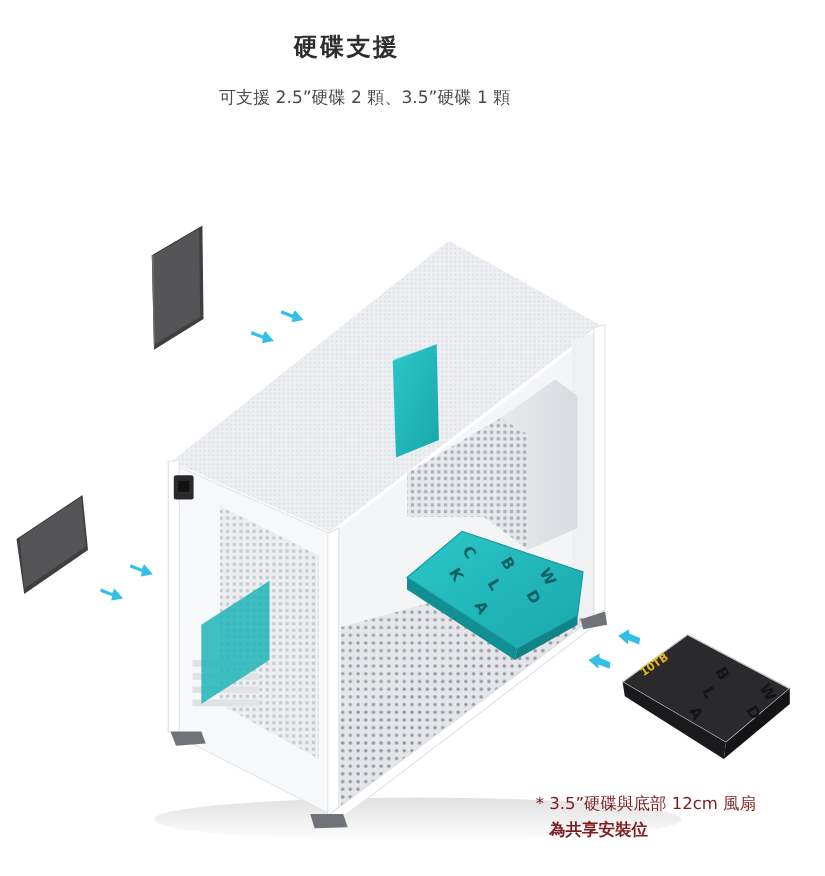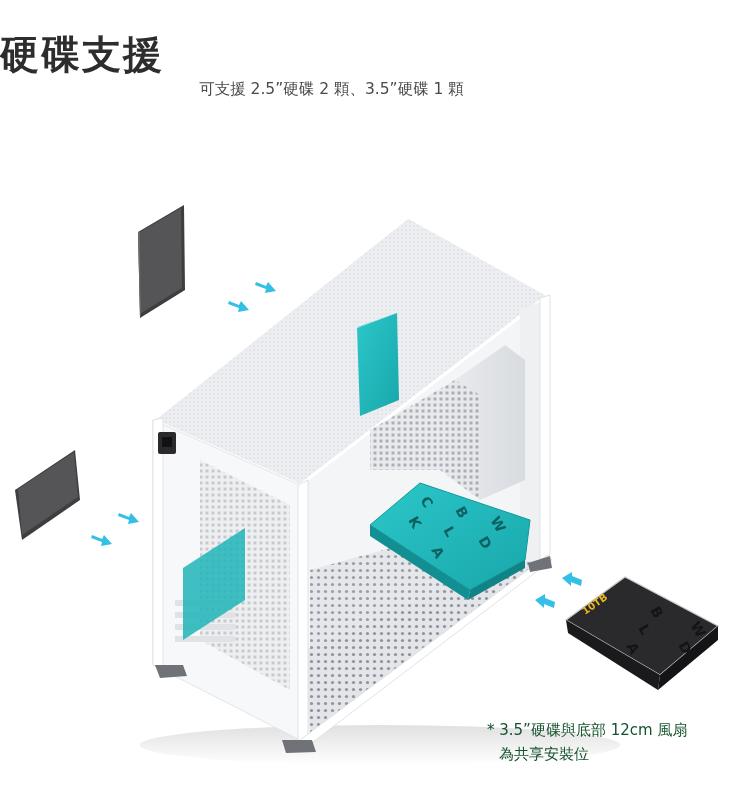--- a/index.html
+++ b/index.html
@@ -1,31 +1,31 @@
 <!DOCTYPE html>
 <html><head>
 <meta charset="utf-8">
 <style>
   html, body { margin: 0; padding: 0; }
   body {
     width: 750px; height: 796px; background: #ffffff; position: relative; overflow: hidden;
     font-family: "DejaVu Sans", "Liberation Sans", sans-serif;
   }
   .title {
-    position: absolute; left: 0; top: 28px; width: 630px; 
-    font-size: 39px; font-weight: bold; color: #2d2d2d; letter-spacing: 2px;
+    position: absolute; left: 0; top: 28px; width: 630px; text-align: center;
+    font-size: 22px; font-weight: bold; color: #2d2d2d; letter-spacing: 2px;
   }
   .subtitle {
     position: absolute; left: 0; top: 78px; width: 663px; text-align: center;
     font-size: 15.5px; line-height: 22px; color: #4a4a4a;
   }
   .note {
-    position: absolute; left: 487px; top: 718px; font-size: 15px; line-height: 24px; color: #14532d;
+    position: absolute; left: 487px; top: 718px; font-size: 15px; line-height: 24px; color: #7f1d1d;
   }
-  .note .line2 { padding-left: 12px; display:block; }
+  .note .line2 { padding-left: 12px; display:block;font-weight:bold; }
   .scene { position: absolute; left: 0; top: 0; width: 750px; height: 796px; }
 </style>
 </head>
 <body>
 
 <div class="title">硬碟支援</div>
 <div class="subtitle">
   <div>可支援 2.5”硬碟 2 顆、3.5”硬碟 1 顆</div>
 </div>
 

